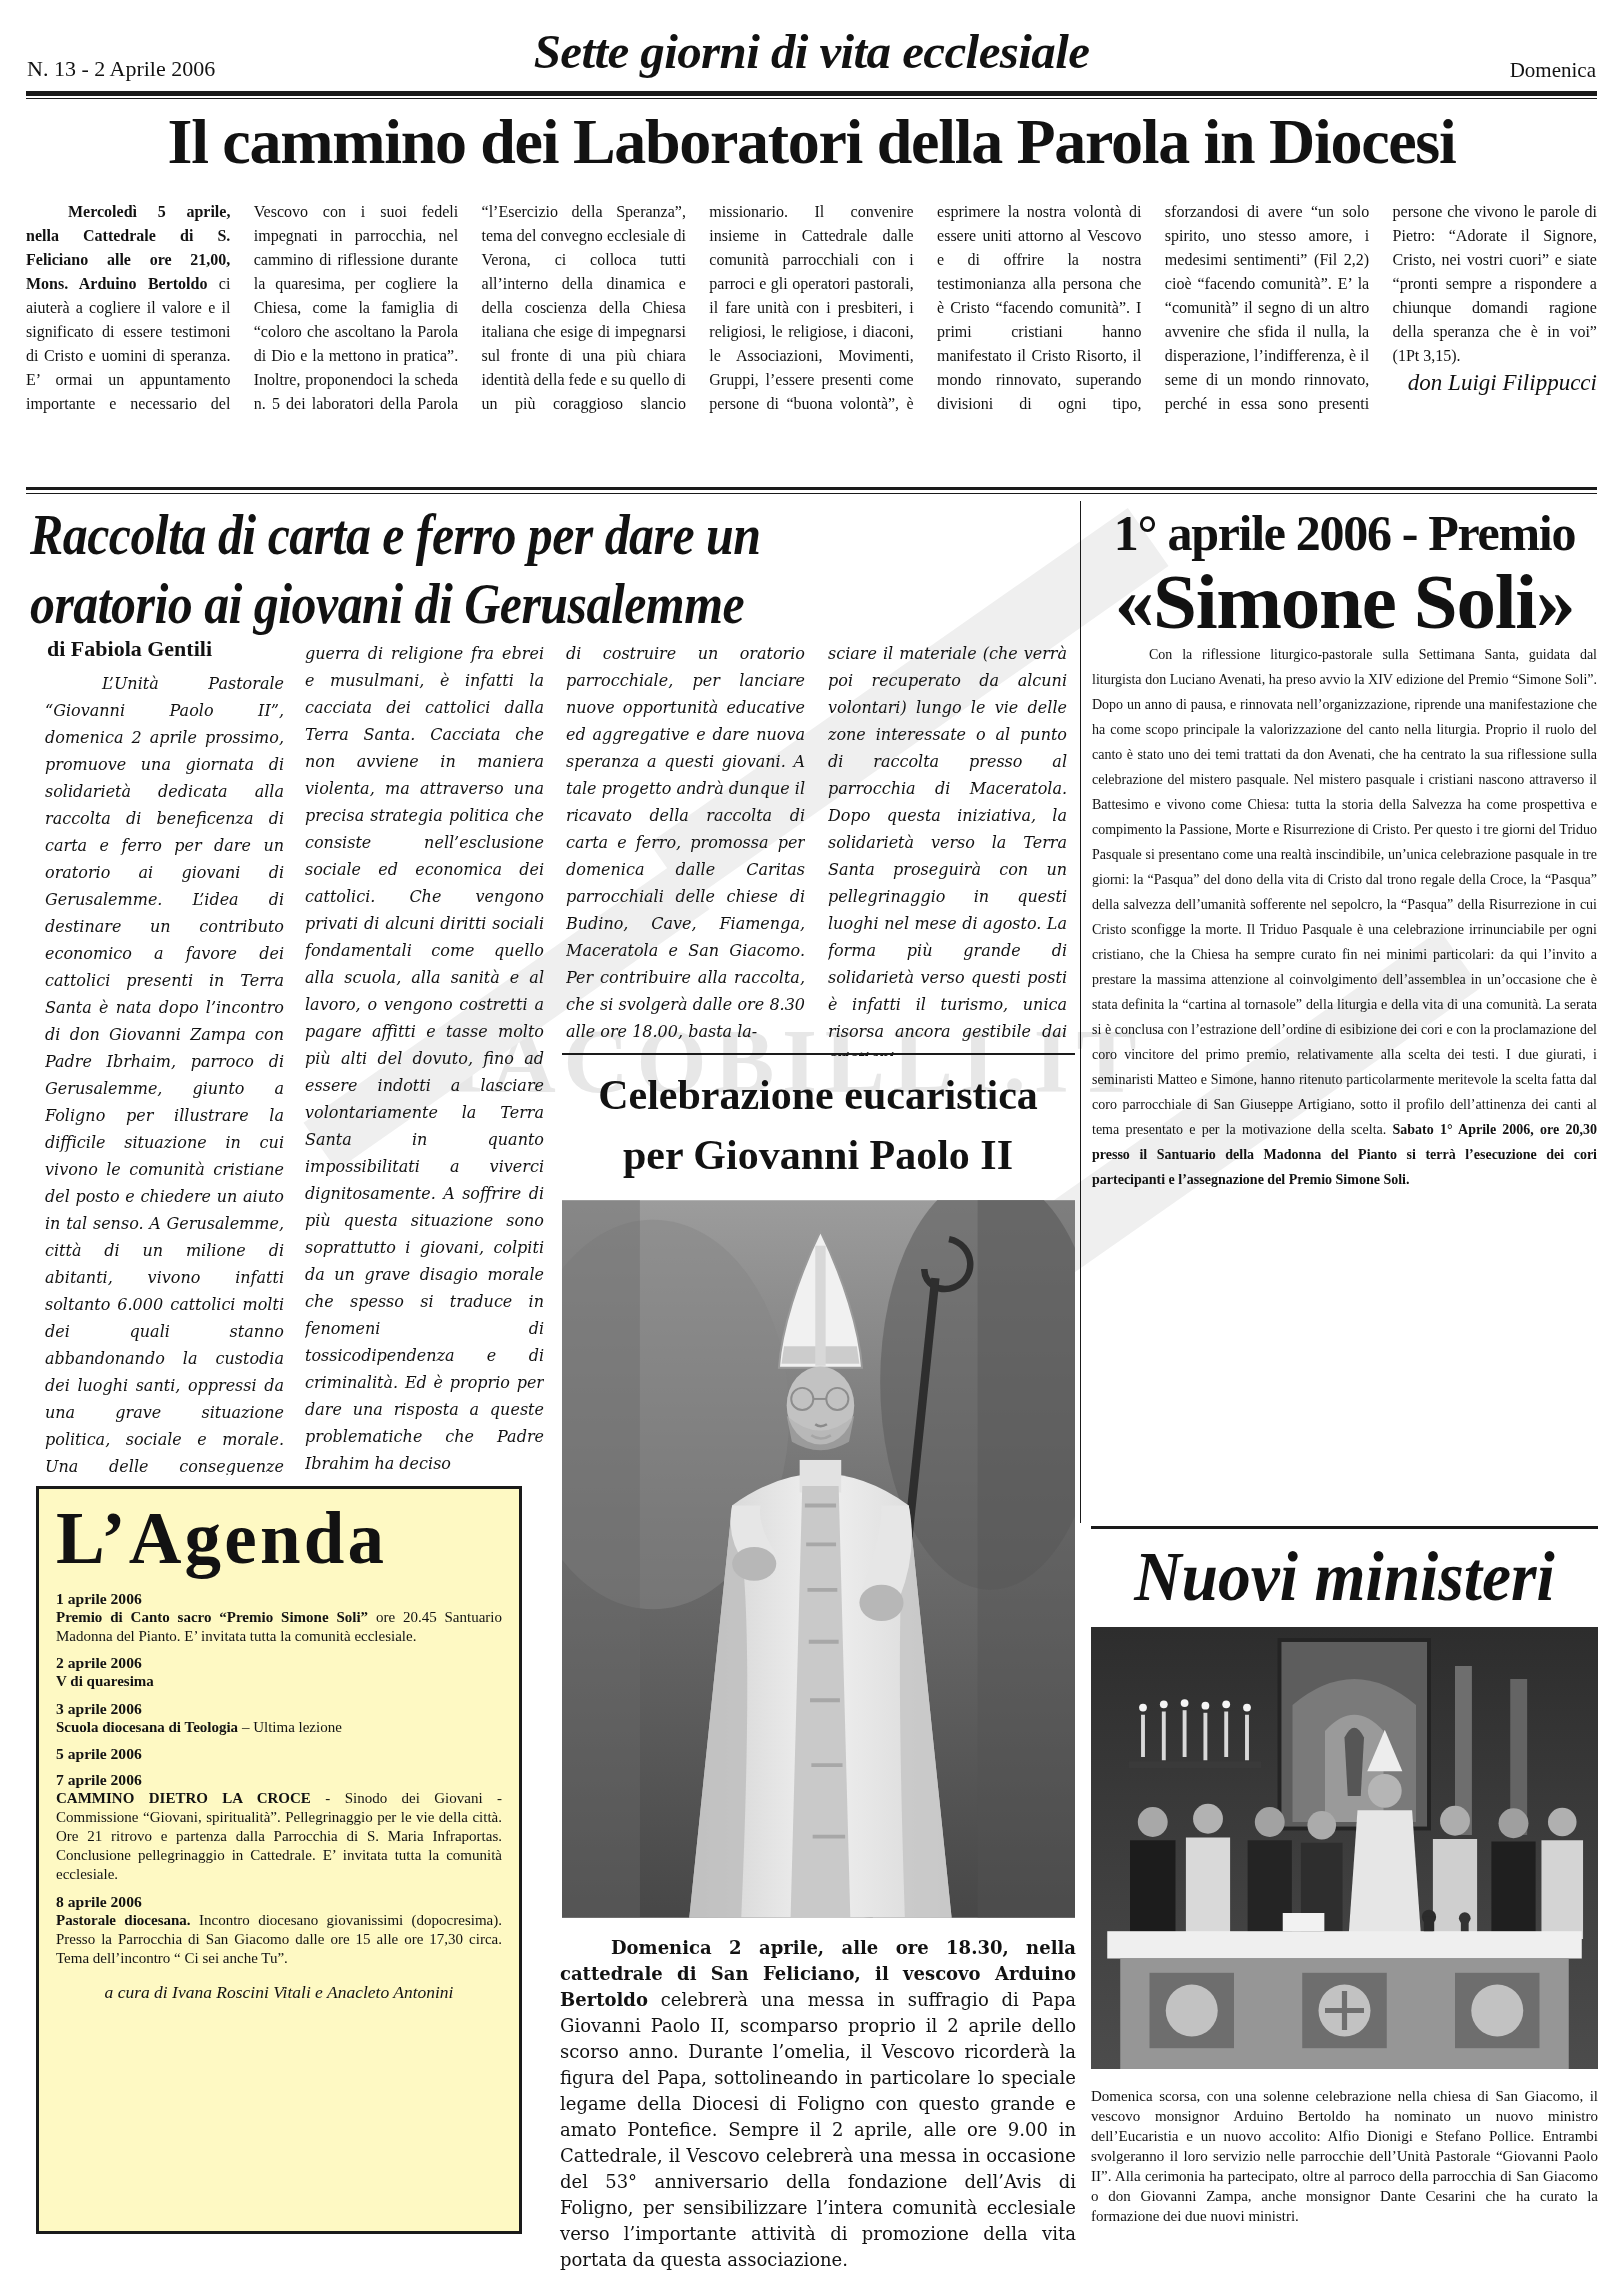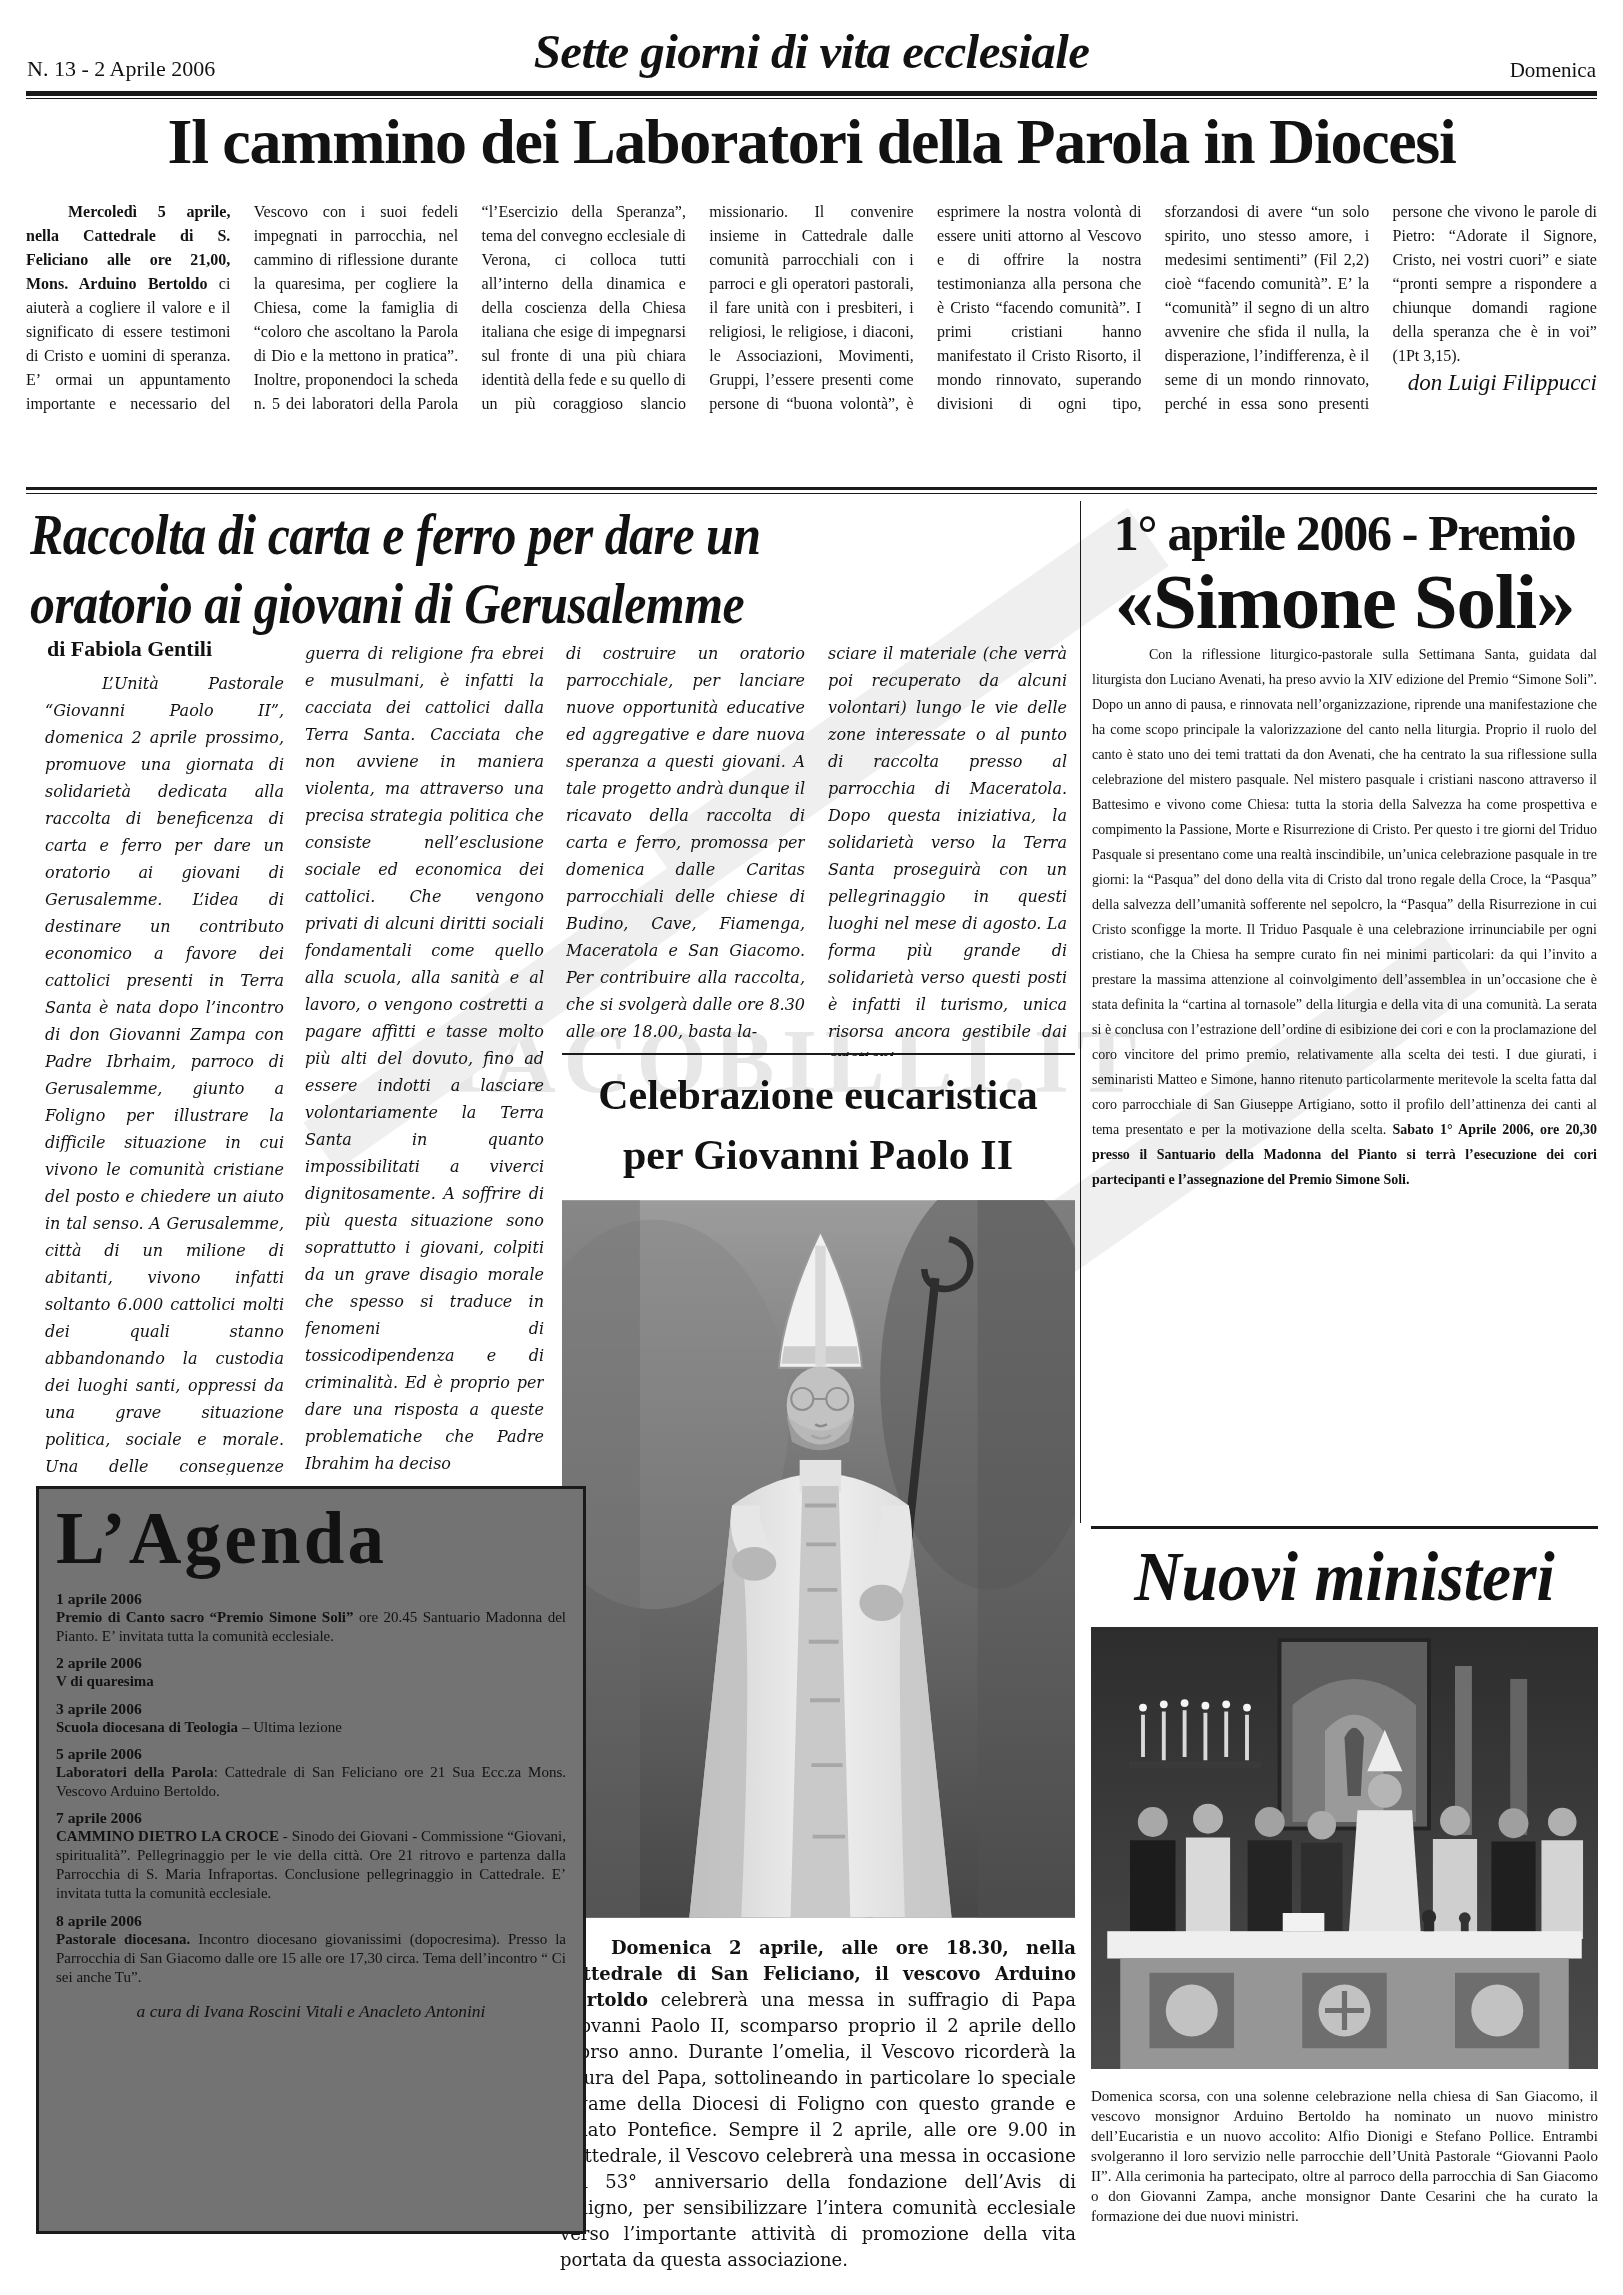--- a/index.html
+++ b/index.html
@@ -24,21 +24,21 @@
   
   .prem-h1{left:1091px;top:504px;width:507px;text-align:center;font-size:50px;font-weight:bold;letter-spacing:-1.3px;white-space:nowrap;}
   .prem-h2{left:1091px;top:557px;width:507px;text-align:center;font-size:79px;font-weight:bold;letter-spacing:-1.3px;white-space:nowrap;}
   .prem-body{left:1092px;top:642px;width:505px;font-size:14px;line-height:25px;text-align:justify;}
   .prem-body p{margin:0;text-indent:57px;}
   
   .celeb-h{left:560px;top:1065px;width:516px;text-align:center;font-size:42px;font-weight:bold;line-height:60px;}
   .pope-cap{left:560px;top:1935px;width:516px;font-family:"DejaVu Serif",serif;font-size:18px;line-height:26px;text-align:justify;}
   .pope-cap p{margin:0;text-indent:51px;}
   
-  .agenda{left:36px;top:1486px;width:550px;height:748px;background:#737373;border:3.2px solid #1a1a1a;box-sizing:border-box;padding:5.2px 17px 6.5px 17px;overflow:hidden;}
+  .agenda{left:36px;top:1486px;width:486px;height:748px;background:#fef9c3;border:3.2px solid #1a1a1a;box-sizing:border-box;padding:5.2px 17px 6.5px 17px;overflow:hidden;}
   .agenda-title{font-size:73px;font-weight:bold;letter-spacing:3.2px;margin:2.6px 0 9px 0;}
   .ag-date{font-weight:bold;font-size:15.6px;margin-top:8.4px;}
   .ag-sub{font-weight:bold;font-size:15px;line-height:19px;}
   .ag-body{margin:0;font-size:15px;line-height:19px;text-align:justify;}
   .ag-credit{margin-top:14.3px;text-align:center;font-style:italic;font-size:17.5px;}
   
   .nm-h{left:1091px;top:1538px;width:507px;text-align:center;font-size:69px;font-weight:bold;font-style:italic;transform:scaleX(.95);transform-origin:50% 0;white-space:nowrap;}
   .nm-cap{left:1091px;top:2086px;width:507px;font-size:15px;line-height:20px;text-align:justify;}
   .nm-cap p{margin:0;}
   
@@ -167,21 +167,20 @@
     </div>
 
     <div>
       <div class="ag-date">3 aprile 2006</div>
       <p class="ag-body"><b>Scuola diocesana di Teologia</b><span> – Ultima lezione</span></p>
     </div>
 
 
     <div>
       <div class="ag-date">5 aprile 2006</div>
-      <p class="ag-body"><b>Laboratori della Parola</b><span>: Cattedrale di San Feliciano ore 21 Sua Ecc.za  Mons. Vescovo Arduino Bertoldo.</span></p>
     </div>
 
     <div>
       <div class="ag-date">7 aprile 2006</div>
       <p class="ag-body"><b>CAMMINO DIETRO LA CROCE</b><span> - Sinodo dei Giovani - Commissione “Giovani, spiritualità”. Pellegrinaggio per le vie della città. Ore 21 ritrovo e partenza dalla Parrocchia di S. Maria Infraportas. Conclusione pellegrinaggio in Cattedrale. E’ invitata tutta la comunità ecclesiale.</span></p>
     </div>
 
     <div>
       <div class="ag-date">8 aprile 2006</div>
       <p class="ag-body"><b>Pastorale diocesana.</b><span> Incontro diocesano giovanissimi (dopocresima). Presso la Parrocchia di San Giacomo dalle ore 15 alle ore 17,30 circa. Tema dell’incontro “ Ci sei anche Tu”.</span></p>

